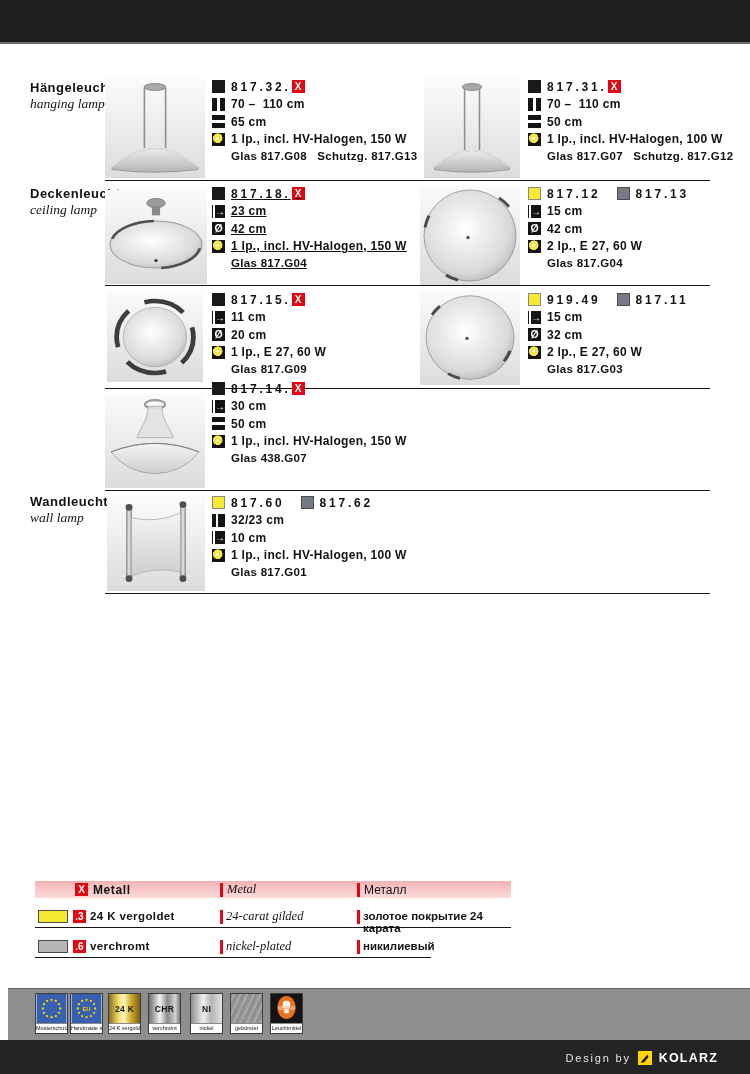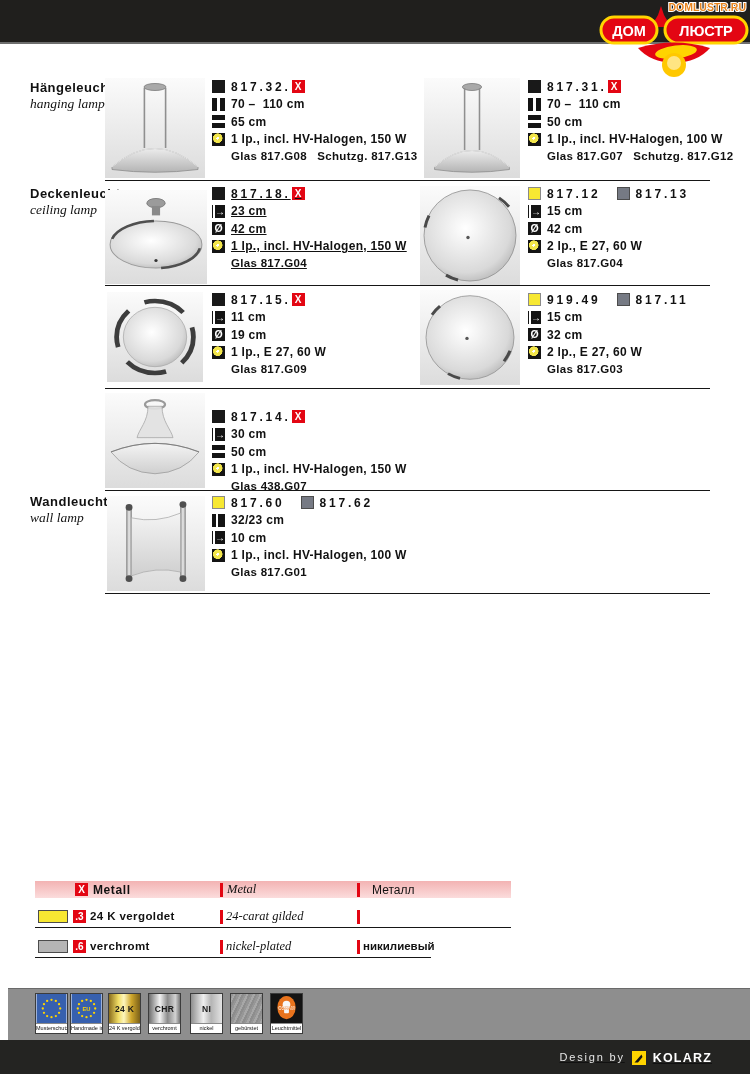--- a/index.html
+++ b/index.html
@@ -76,21 +76,21 @@
   .c-chr{background:linear-gradient(90deg,#6e6e6e,#f2f2f2 35%,#8c8c8c 60%,#d2d2d2 85%,#777);}
   .c-ni{background:linear-gradient(90deg,#8f8f8f,#efefef 40%,#b5b5b5 65%,#e3e3e3);}
   .c-brushed{background:repeating-linear-gradient(115deg,#969696 0 2px,#a7a7a7 2px 4px,#8d8d8d 4px 6px);}
   .cert-label{height:9px;background:#fff;font-size:5.5px;line-height:9px;text-align:center;
               border-top:1px solid #8a8a8a;white-space:nowrap;overflow:hidden;color:#111;}
 
   
   .footer{position:absolute;left:0;top:1040px;width:750px;height:34px;background:#242422;}
   .page-num{position:absolute;left:0;top:1105px;width:692px;text-align:center;color:#bdbdbd;
             font-size:17px;letter-spacing:3px;}
-  .design{position:absolute;right:38px;top:1051px;display:flex;align-items:flex-start;gap:7px;text-decoration:underline;}
+  .design{position:absolute;right:32px;top:1051px;display:flex;align-items:center;gap:7px;}
   .design-text{color:#e6e6e6;font-size:11px;letter-spacing:1.8px;}
   .kolarz-box{width:14px;height:14px;background:#ffd400;display:flex;align-items:center;justify-content:center;}
   .kolarz-text{color:#fff;font-weight:bold;font-size:12.5px;letter-spacing:1.2px;}
   .hidden-defs{position:absolute;width:0;height:0;}
 </style>
 </head>
 <body>
 
 <div class="page">
 
@@ -116,35 +116,20 @@
       <linearGradient id="gMetal" x1="0" y1="0" x2="1" y2="0">
         <stop offset="0" stop-color="#8f8f8f"></stop>
           <stop offset="0.5" stop-color="#eeeeee"></stop>
         <stop offset="1" stop-color="#8f8f8f"></stop>
       </linearGradient>
     </defs>
   </svg>
 
   <div class="topbar"></div>
   <div class="topbar-line"></div>
-  <div class="logo-wrap">
-    <svg viewBox="0 0 152 82">
-      <text x="148" y="11" text-anchor="end" font-size="10.5" font-weight="bold" fill="#e8841e" stroke="#ffffff" stroke-width="2" paint-order="stroke">DOMLUSTR.RU</text>
-      <path d="M63,6 L66,15 Q70,23 77,27 L49,27 Q56,23 60,15 Z" fill="#e30613"></path>
-      <path d="M49,27 q-4,3 1,6 M77,27 q4,3 -1,6" stroke="#e30613" stroke-width="2.5" fill="none"></path>
-      <rect x="3" y="17" width="56" height="26" rx="13" fill="#e30613" stroke="#ffd400" stroke-width="3"></rect>
-      <rect x="67" y="17" width="82" height="26" rx="13" fill="#e30613" stroke="#ffd400" stroke-width="3"></rect>
-      <text x="31" y="35.5" text-anchor="middle" font-size="14.5" font-weight="bold" fill="#fff">ДОМ</text>
-      <text x="108" y="35.5" text-anchor="middle" font-size="14.5" font-weight="bold" fill="#fff">ЛЮСТР</text>
-      <path d="M40,48 Q76,37 112,48 Q100,62 76,63 Q52,62 40,48 Z" fill="#e30613"></path>
-      <ellipse cx="78" cy="52" rx="21" ry="6.5" fill="#ffd400" transform="rotate(-7 78 52)"></ellipse>
-      <circle cx="76" cy="65" r="12" fill="#ffc800"></circle>
-      <circle cx="76" cy="63" r="7" fill="#ffe582"></circle>
-    </svg>
-  </div>
 
   <div class="section-label" style="top:80px;">
     <div class="sec-title">Hängeleuchte</div>
     <div class="sec-sub">hanging lamp</div>
   </div>
   <div class="section-label" style="top:186px;">
     <div class="sec-title">Deckenleuchte</div>
     <div class="sec-sub">ceiling lamp</div>
   </div>
   <div class="section-label" style="top:494px;">
@@ -330,21 +315,21 @@
       <span class="spec-icon i-swatch-black"></span>
       <span class="code">817.15.</span>
       <span class="xbadge">X</span>
     </div>
     <div class="row">
         <span class="spec-icon i-arrow"></span>
       <span class="spec-text">11 cm</span>
       </div>
     <div class="row">
         <span class="spec-icon i-dia"></span>
-      <span class="spec-text">19 cm</span>
+      <span class="spec-text">20 cm</span>
       </div>
     <div class="row">
         <span class="spec-icon i-bulb"></span>
       <span class="spec-text">1 lp., E 27, 60 W</span>
       </div>
     <div class="glas">Glas 817.G09</div>
   </div>
 
   <div class="product" style="left:528px;top:293px;">
     <div class="row">
@@ -363,21 +348,21 @@
         <span class="spec-icon i-dia"></span>
       <span class="spec-text">32 cm</span>
       </div>
     <div class="row">
         <span class="spec-icon i-bulb"></span>
       <span class="spec-text">2 lp., E 27, 60 W</span>
       </div>
     <div class="glas">Glas 817.G03</div>
   </div>
 
-  <div class="product" style="left:212px;top:410px;">
+  <div class="product" style="left:212px;top:382px;">
     <div class="row">
       <span class="spec-icon i-swatch-black"></span>
       <span class="code">817.14.</span>
       <span class="xbadge">X</span>
     </div>
     <div class="row">
         <span class="spec-icon i-arrow"></span>
       <span class="spec-text">30 cm</span>
       </div>
     <div class="row">
@@ -414,30 +399,31 @@
       </div>
     <div class="glas">Glas 817.G01</div>
   </div>
 
   <div class="legend-header">
     <span class="lg-abs lg-badge" style="left:40px;">X</span>
     <span class="lg-abs lg-de" style="left:58px;">Metall</span>
     <span class="lg-abs lg-bar" style="left:185px;"></span>
     <span class="lg-abs lg-en" style="left:192px;">Metal</span>
     <span class="lg-abs lg-bar" style="left:322px;"></span>
-    <span class="lg-abs lg-ru" style="left:329px;margin-left:8px;">Металл</span>
+    <span class="lg-abs lg-ru" style="left:329px;">Металл</span>
   </div>
 
   <div class="legend-row" style="top:908px;width:476px;">
     <span class="lr-swatch" style="background:#f7e832;"></span>
     <span class="lg-abs lg-badge lr-badge">.3</span>
     <span class="lg-abs lr-de">24 K vergoldet</span>
     <span class="lg-abs lg-bar" style="left:185px;"></span>
     <span class="lg-abs lg-en lr-en">24-carat gilded</span>
     <span class="lg-abs lg-bar" style="left:322px;"></span>
+    <span class="lg-abs lr-ru">золотое покрытие 24 карата</span>
   </div>
 
   <div class="legend-row" style="top:938px;width:396px;">
     <span class="lr-swatch" style="background:#b5b5b5;"></span>
     <span class="lg-abs lg-badge lr-badge">.6</span>
     <span class="lg-abs lr-de">verchromt</span>
     <span class="lg-abs lg-bar" style="left:185px;"></span>
     <span class="lg-abs lg-en lr-en">nickel-plated</span>
     <span class="lg-abs lg-bar" style="left:322px;"></span>
     <span class="lg-abs lr-ru">никилиевый</span>

